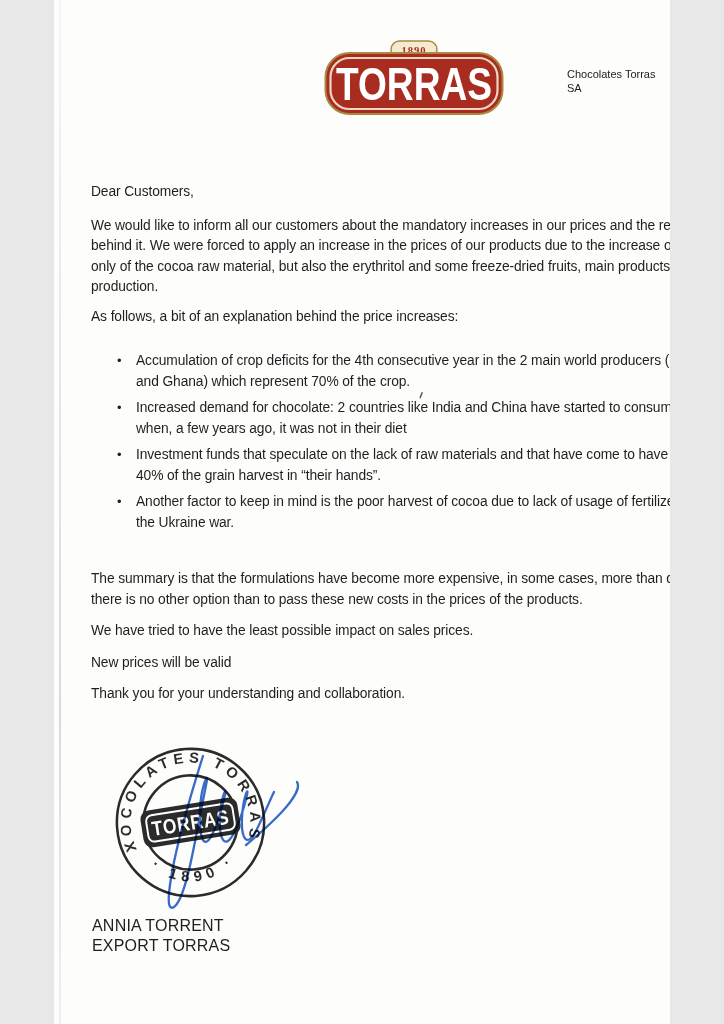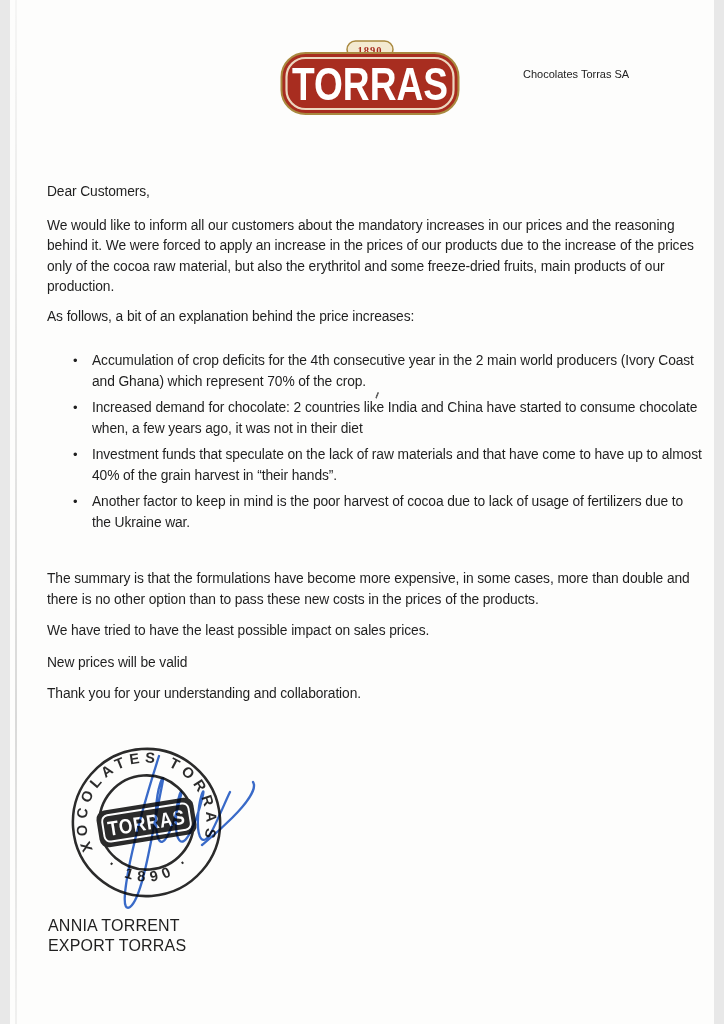--- a/index.html
+++ b/index.html
@@ -2,21 +2,21 @@
 <html style="--logo-red: #a82d20; --logo-gold: #a9893f; --logo-cream: #f4ead1; --body-text: #1f1f1f; --stamp-ink: #1c1c1c; --signature-ink: #2e63c8;"><head>
 <meta charset="utf-8">
 <style>
   :root{
     --logo-red:#a82d20; --logo-gold:#a9893f; --logo-cream:#f4ead1;
     --body-text:#1f1f1f; --stamp-ink:#1c1c1c; --signature-ink:#2e63c8;
   }
   *{box-sizing:border-box;}
   html,body{margin:0;padding:0;background:#e8e8e8;}
   .page{
-    position:relative;width:704px;height:1024px;margin:0 auto;
+    position:relative;width:616px;height:1024px;margin:0 auto;
     background:#fdfdfc;overflow:hidden;
     font-family:"Liberation Sans",sans-serif;color:var(--body-text);
   }
   .scan-edge{
     position:absolute;left:5px;top:0;bottom:0;width:1.5px;
     background:linear-gradient(180deg,rgba(0,0,0,.03),rgba(0,0,0,.14) 70%,rgba(0,0,0,.05));
   }
   
   .logo-svg{position:absolute;left:270px;top:40px;}
   .logo-badge{fill:var(--logo-red);stroke:var(--logo-gold);stroke-width:2;}

